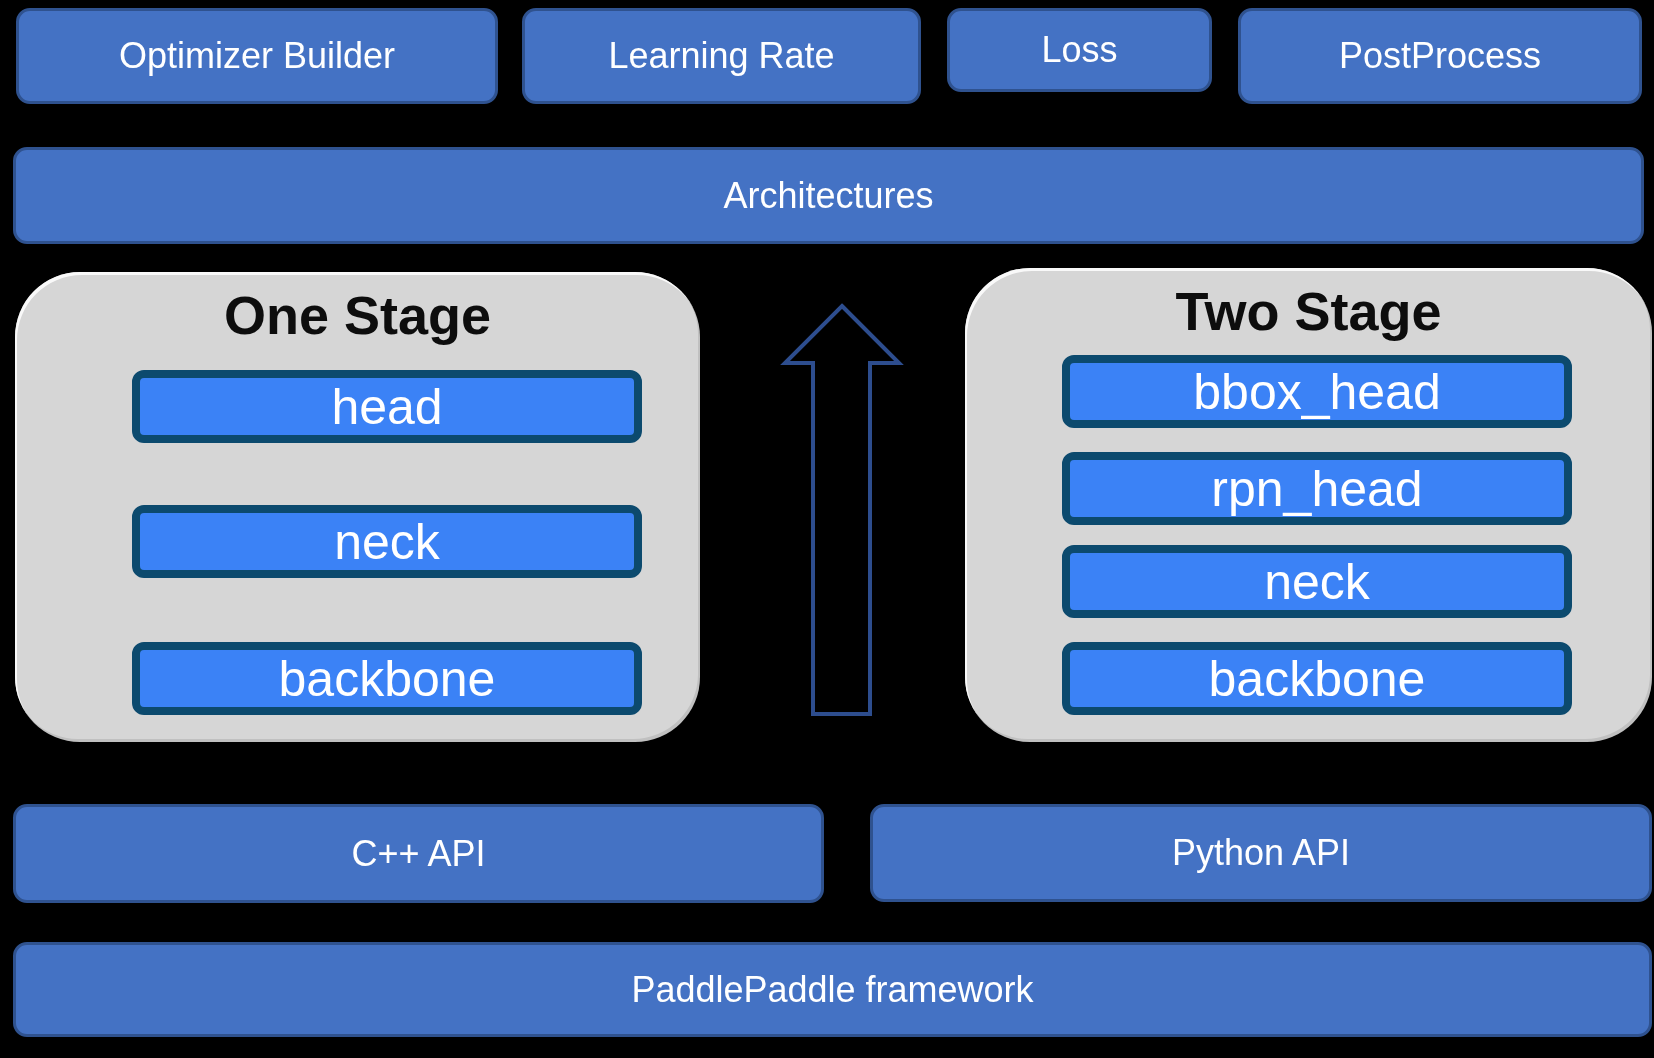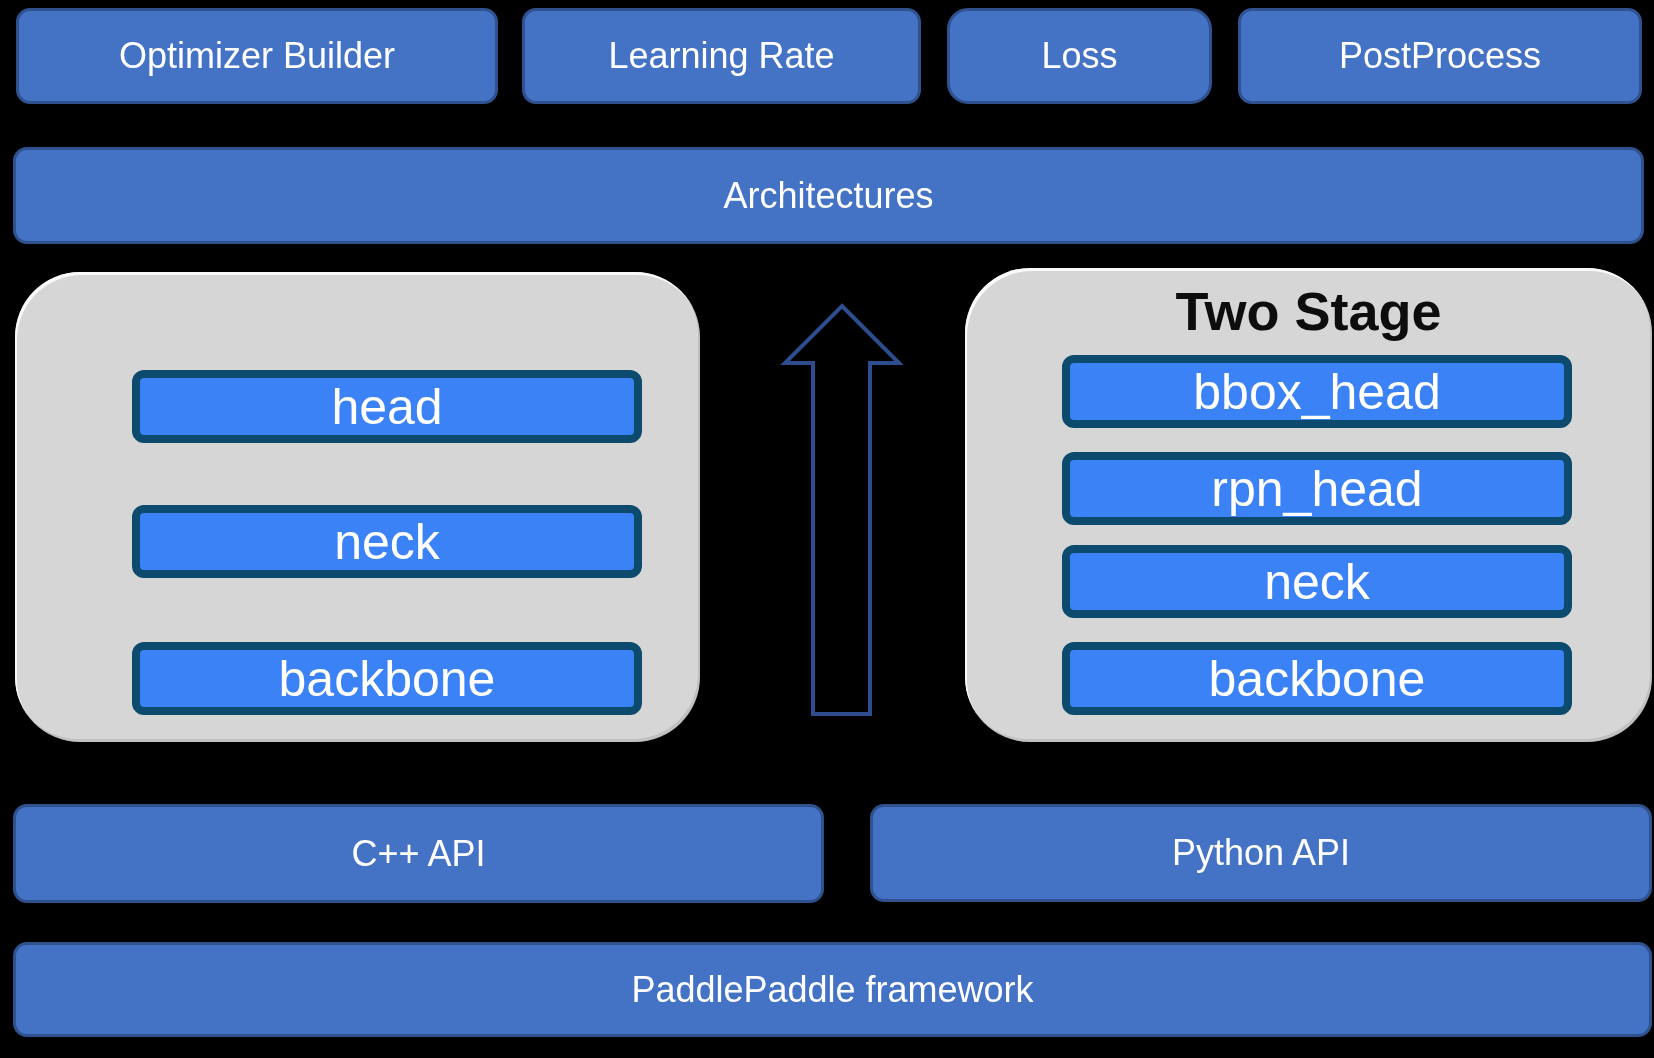--- a/index.html
+++ b/index.html
@@ -57,21 +57,21 @@
     font-size: 50px;
     font-weight: 400;
     display: flex;
     align-items: center;
     justify-content: center;
     white-space: nowrap;
   }
   
   .b-optimizer  { left: 16px;   top: 8px; width: 482px; height: 96px; }
   .b-lr         { left: 522px;  top: 8px; width: 399px; height: 96px; }
-  .b-loss       { left: 947px;  top: 8px; width: 265px; height: 96px; border-radius: 21px; }
+  .b-loss       { left: 947px;  top: 8px; width: 265px; height: 84px; }
   .b-postproc   { left: 1238px; top: 8px; width: 404px; height: 96px; }
   
   .b-arch       { left: 13px; top: 147px; width: 1631px; height: 97px; }
   
   .c-one  { left: 15px;  top: 272px; width: 685px; height: 470px; }
   .c-two  { left: 965px; top: 268px; width: 687px; height: 474px; }
   .c-one .l-0 { left: 117px; top: 98px;  width: 510px; height: 73px; }
   .c-one .l-1 { left: 117px; top: 233px; width: 510px; height: 73px; }
   .c-one .l-2 { left: 117px; top: 370px; width: 510px; height: 73px; }
   .c-two .l-0 { left: 97px; top: 87px;  width: 510px; height: 73px; }
@@ -97,20 +97,21 @@
 <div class="canvas">
 
   <div class="block b-optimizer">Optimizer Builder</div>
   <div class="block b-lr">Learning Rate</div>
   <div class="block b-loss">Loss</div>
   <div class="block b-postproc">PostProcess</div>
 
   <div class="block b-arch">Architectures</div>
 
   <div class="container c-one">
+    <div class="stage-title">One Stage</div>
     <div class="layer l-0">head</div>
     <div class="layer l-1">neck</div>
     <div class="layer l-2">backbone</div>
   </div>
 
   <div class="arrow-wrap">
     <svg width="124" height="414" viewBox="0 0 124 414" xmlns="http://www.w3.org/2000/svg">
       <polygon points="62,3 119,60 90,60 90,411 33,411 33,60 5,60" fill="none" stroke="#2D4D8E" stroke-width="4" stroke-linejoin="miter"></polygon>
     </svg>
   </div>

